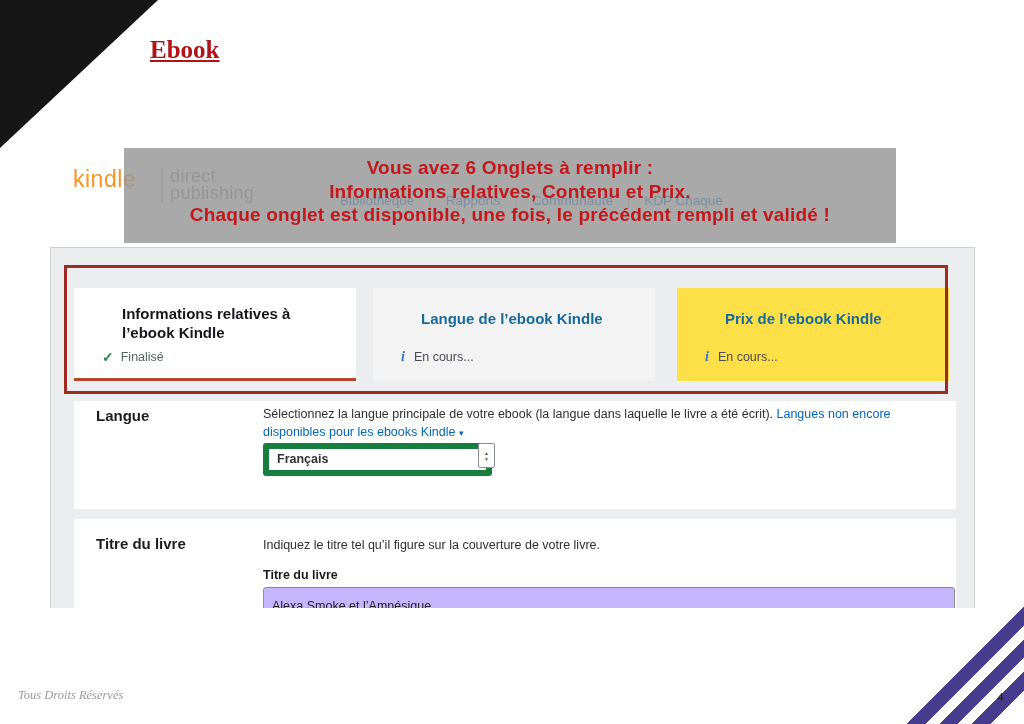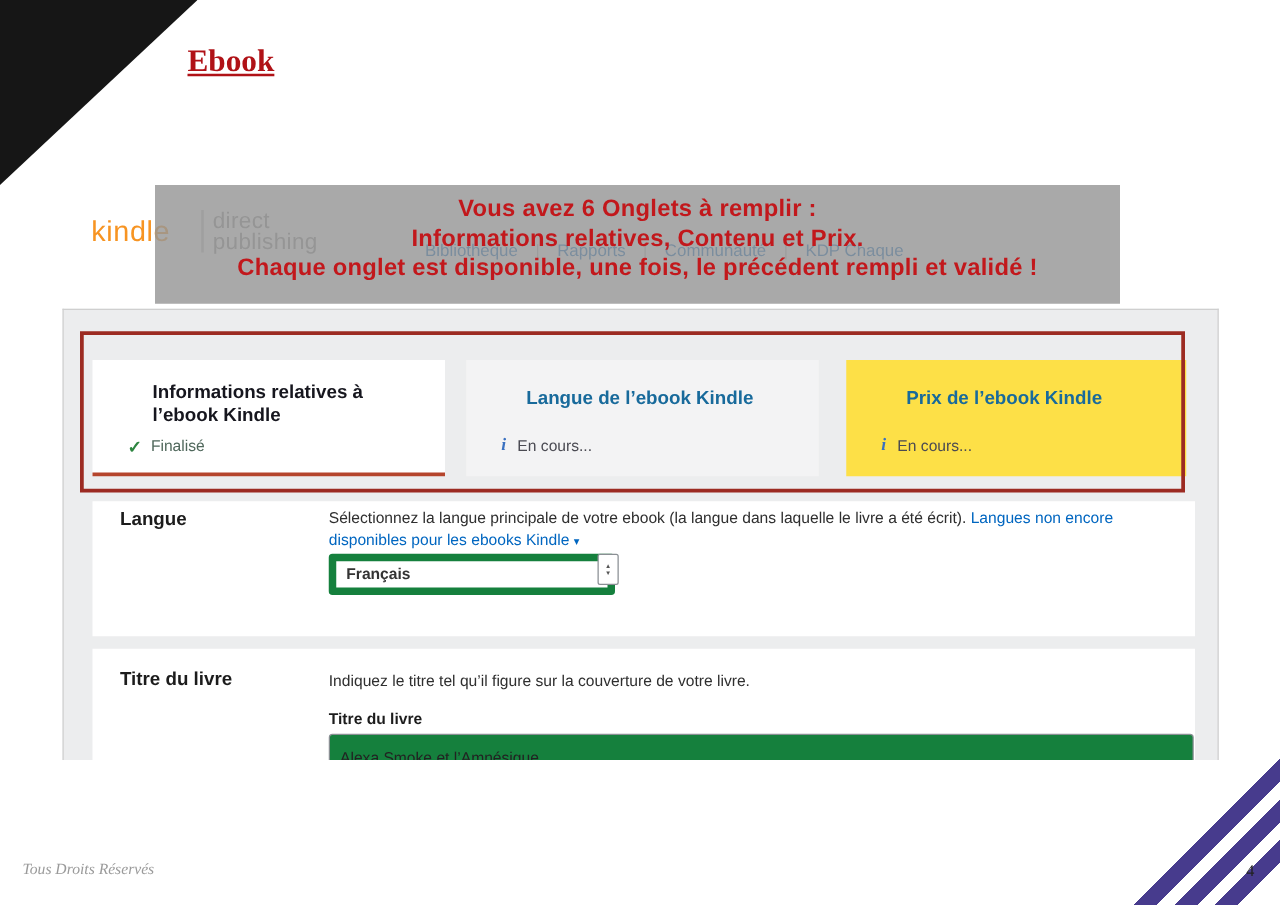--- a/index.html
+++ b/index.html
@@ -23,21 +23,21 @@
     position:absolute;left:0;top:0;width:160px;height:150px;
     background:#161616;clip-path:polygon(0 0,158px 0,0 148px);
   }
   
   .slide-title{
     position:absolute;left:150px;top:36px;
     font-family:"Liberation Serif",serif;font-weight:bold;font-size:25px;
     color:var(--title-red);text-decoration:underline;z-index:2;
   }
   
-  .kdp-logo{position:absolute;left:73px;top:168px;display:flex;align-items:center;z-index:1;gap:20px;}
+  .kdp-logo{position:absolute;left:73px;top:168px;display:flex;align-items:flex-start;z-index:1;gap:20px;}
   .kdp-logo .kindle{font-size:23px;color:var(--kindle-orange);line-height:23px;letter-spacing:.5px;}
   .kdp-logo .dp{
     margin-left:5px;padding-left:7px;border-left:2px solid #c6c6c6;
     font-size:18px;line-height:17px;color:#8e8e8e;letter-spacing:.3px;
   }
   .kdp-nav{position:absolute;left:340px;top:193px;display:flex;align-items:center;z-index:1;
     font-size:13.5px;color:var(--link-blue);}
   .kdp-nav .sep{color:#b9b9b9;margin:0 14px;font-size:13px;}
   
   .gray-overlay{
@@ -86,21 +86,21 @@
   }
   .stepper{
     position:absolute;left:404px;top:42px;width:15px;height:23px;
     border:1px solid #8a8f94;border-radius:2px;background:#fff;
     display:flex;flex-direction:column;align-items:center;justify-content:center;
     font-size:5px;color:#555;line-height:6px;
   }
   .field-label{position:absolute;left:189px;font-weight:bold;font-size:12.5px;color:#1c1c1c;}
   .title-input{
     position:absolute;left:189px;top:68px;width:692px;height:30px;
-    border:1px solid #8a8f94;border-radius:3px;background:#15803d;
+    border:1px solid #8a8f94;border-radius:3px;background:#c4b5fd;
     font-family:"Liberation Sans",sans-serif;font-size:12.5px;color:#222;
     padding:8px 4px 0 8px;box-sizing:border-box;outline:none;
   }
   
   .footer-left{
     position:absolute;left:18px;top:688px;font-family:"Liberation Serif",serif;
     font-style:italic;font-size:12.5px;color:#9a9a9a;z-index:2;
   }
   .page-number{
     position:absolute;left:997px;top:689px;font-family:"Liberation Serif",serif;

